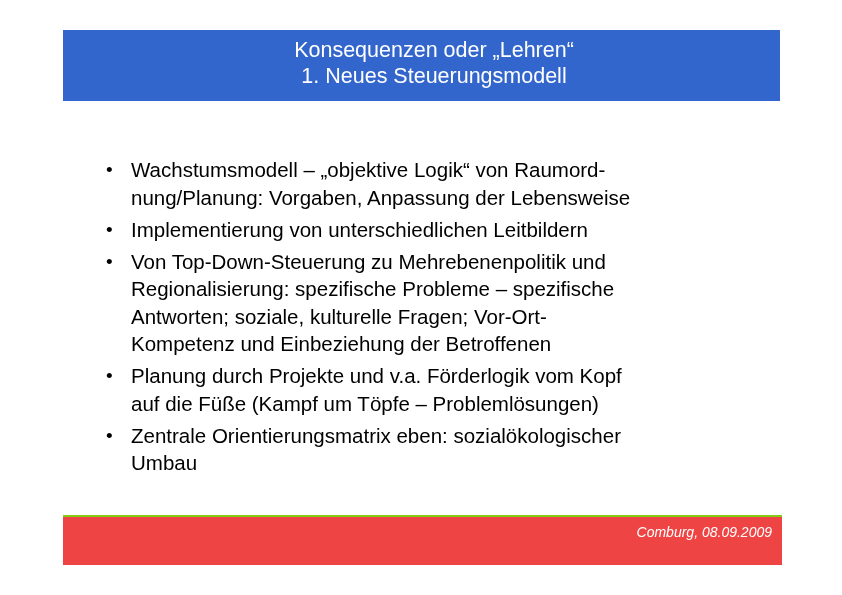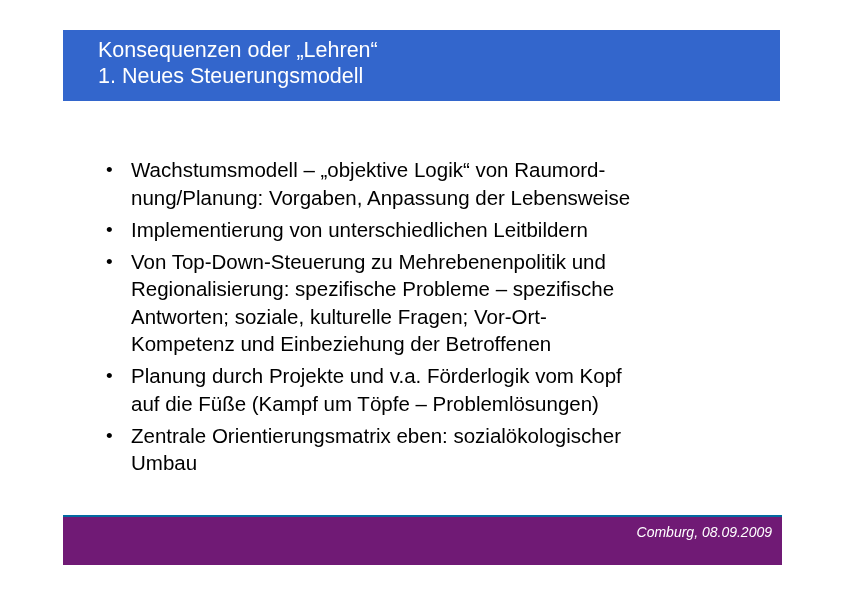--- a/index.html
+++ b/index.html
@@ -21,20 +21,21 @@
     top: 30px;
     width: 717px;
     height: 71px;
     background: #3366CC;
     color: #ffffff;
     box-sizing: border-box;
     padding: 7px 10px 0 35px;
     font-size: 21.5px;
     line-height: 26px;
     font-weight: 400;
+    text-align: center;
   }
   .header-line {
     white-space: nowrap;
   }
   .bullet-list {
     position: absolute;
     left: 104px;
     top: 156px;
     width: 650px;
     color: #000000;
@@ -57,22 +58,22 @@
   .bullet-text {
     flex: 1 1 auto;
     white-space: pre-line;
   }
   .footer-bar {
     position: absolute;
     left: 63px;
     top: 515px;
     width: 719px;
     height: 48px;
-    background: #701a75;
-    border-top: 2px solid #0369a1;
+    background: #ef4444;
+    border-top: 2px solid #84cc16;
     box-sizing: content-box;
     color: #ffffff;
   }
   .footer-date {
     position: absolute;
     top: 7px;
     right: 10px;
     font-size: 14px;
     font-style: italic;
     line-height: 17px;

